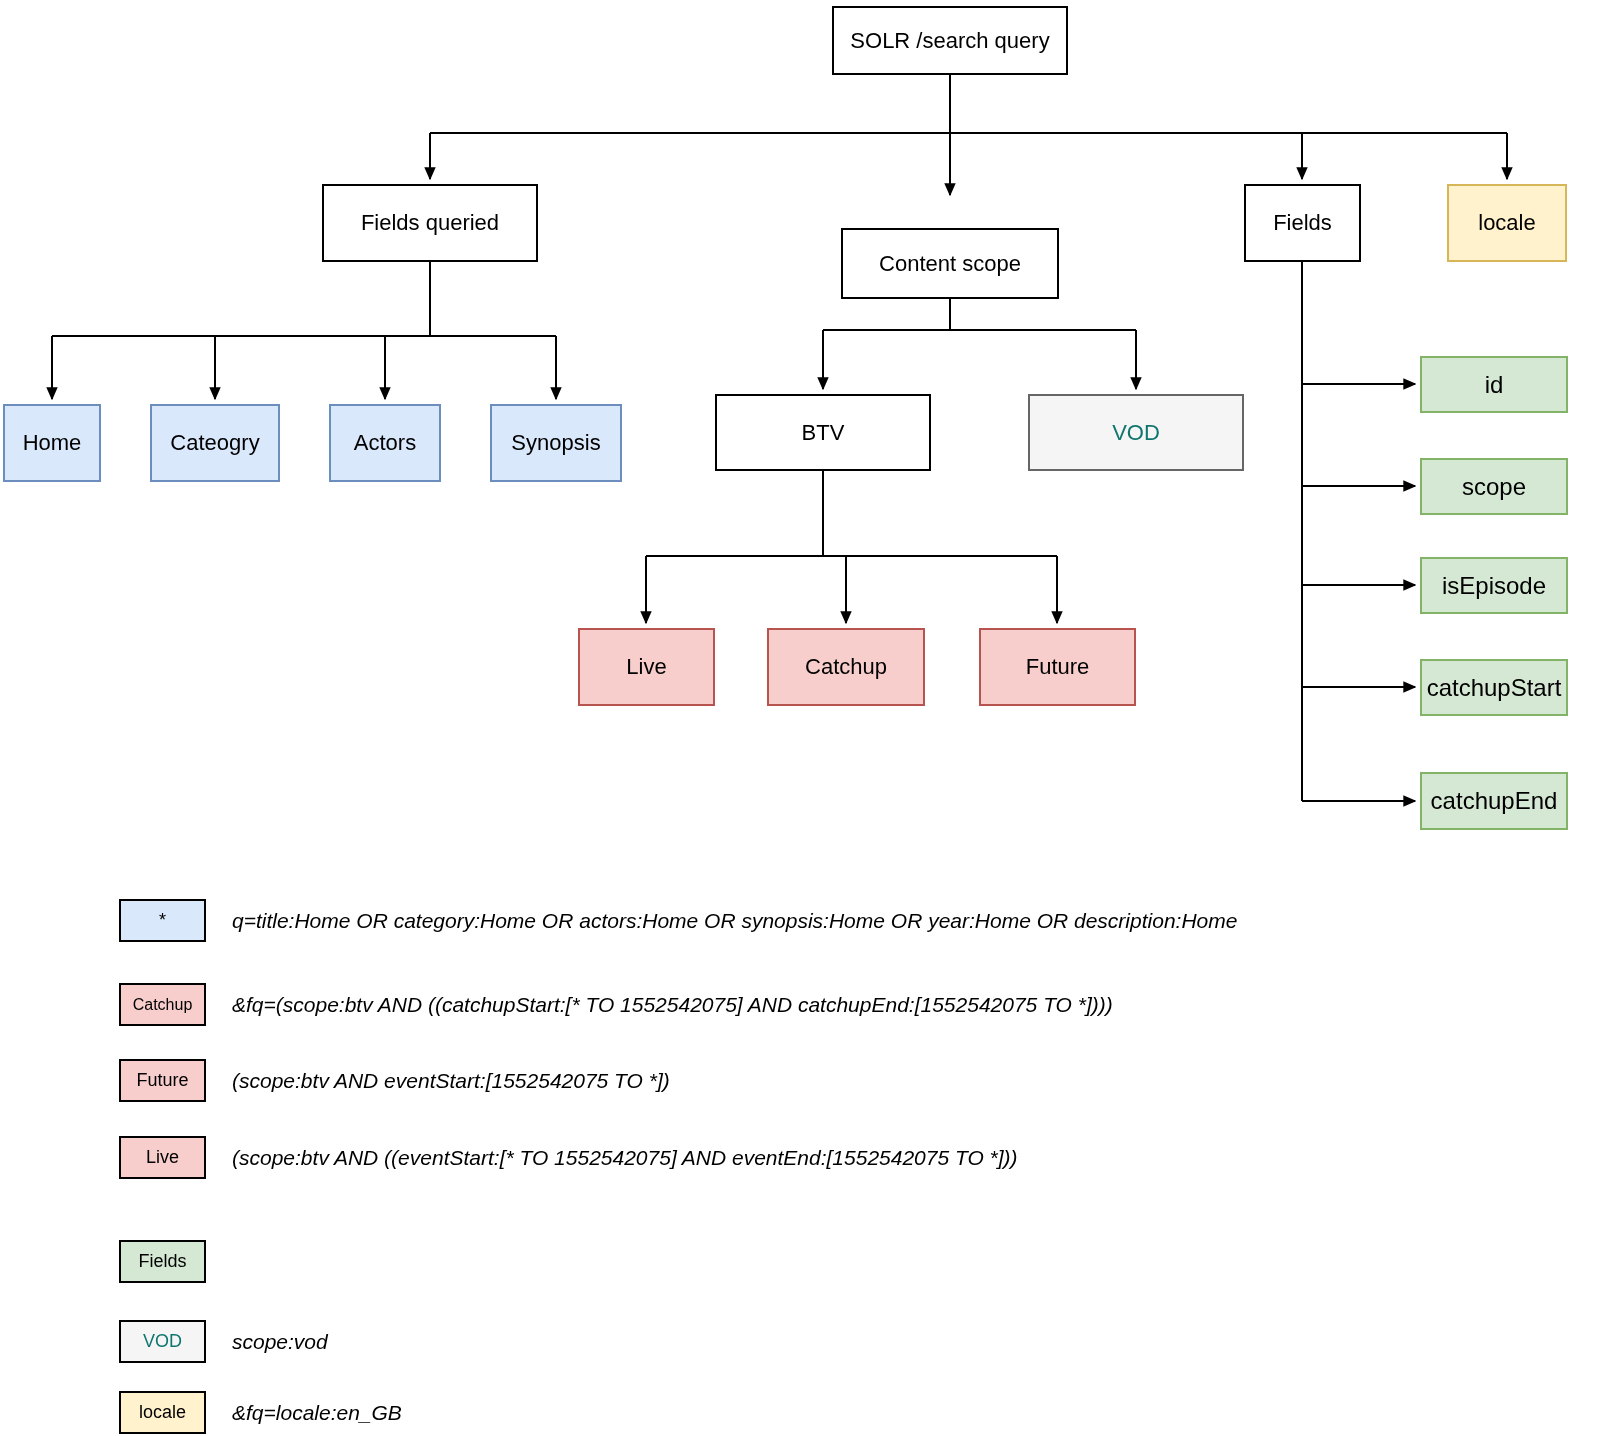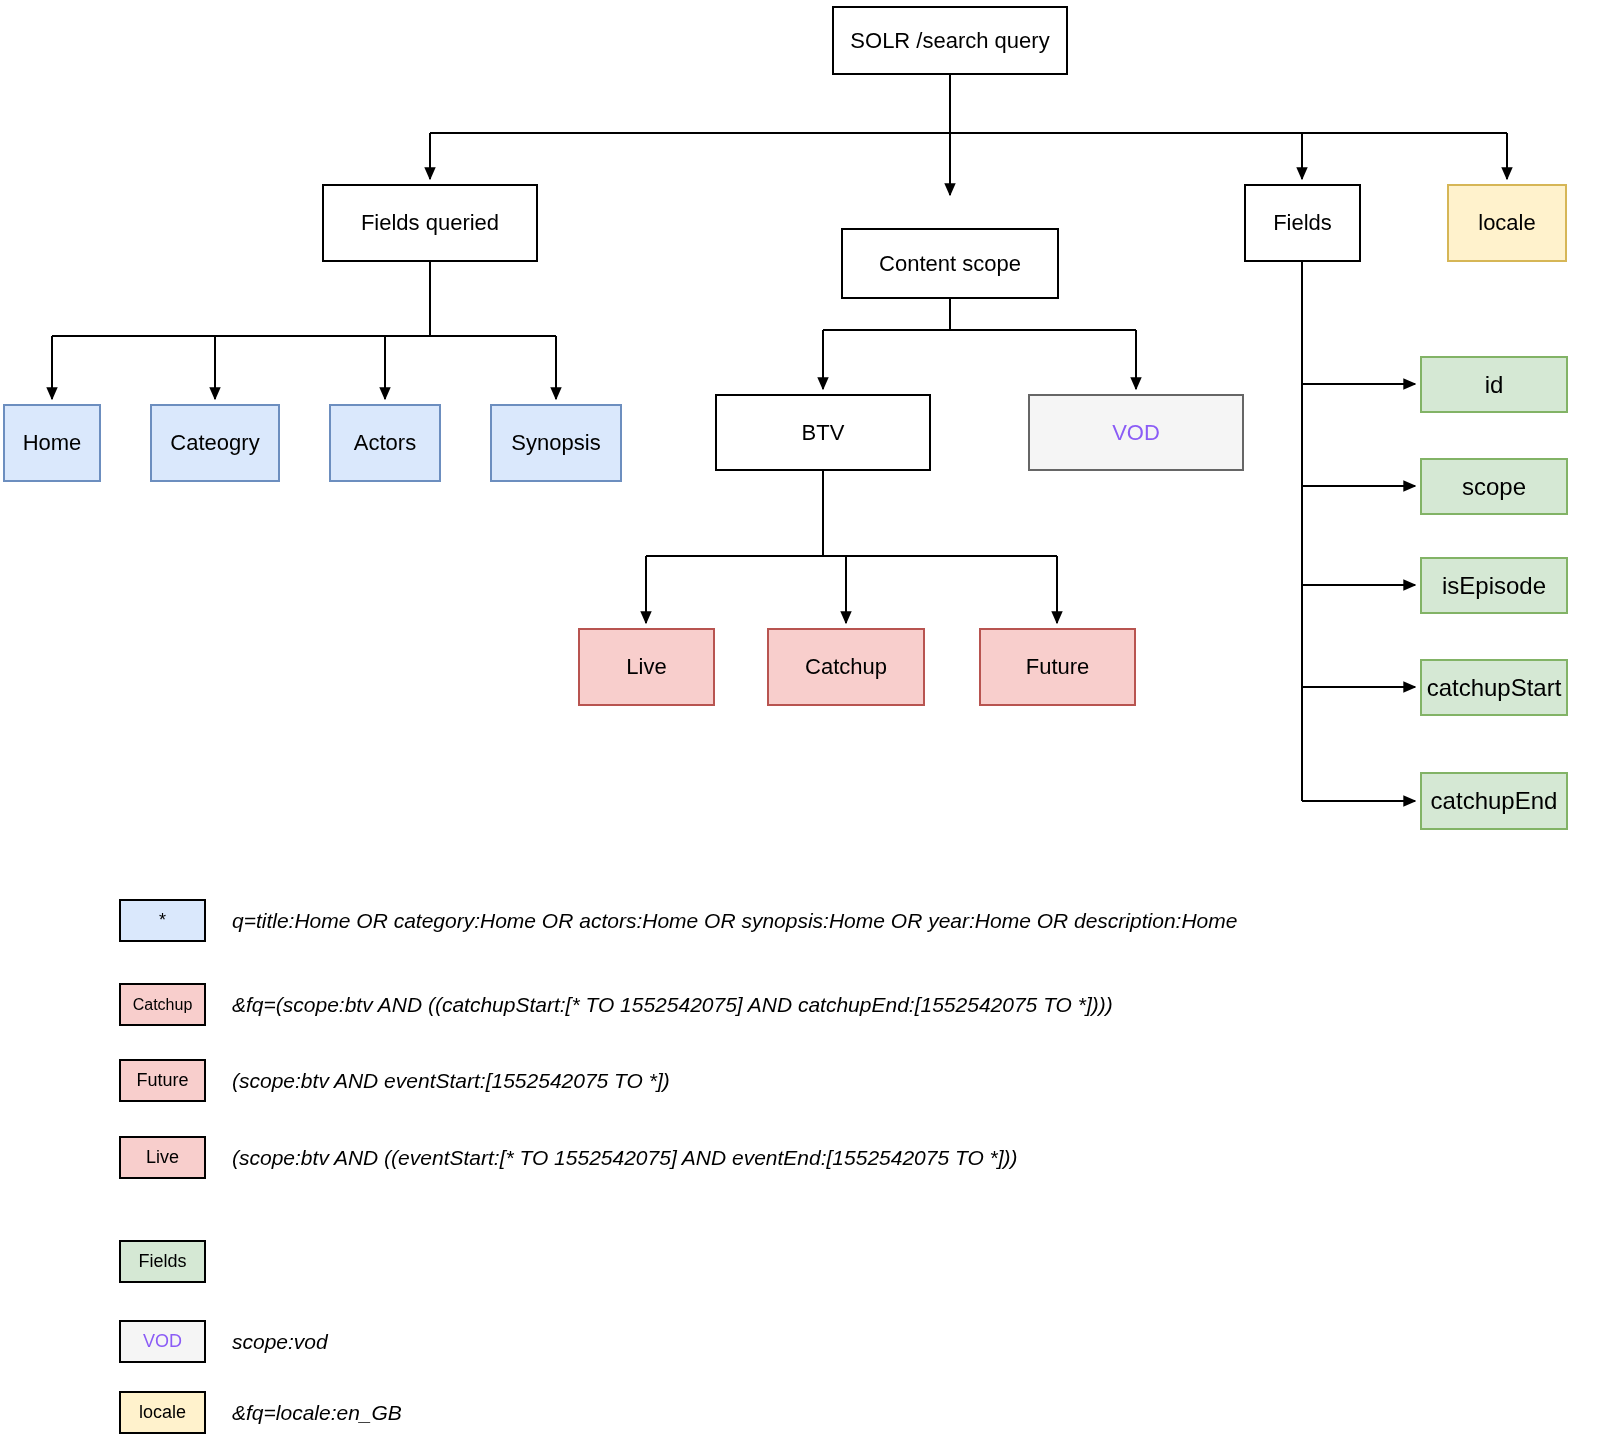--- a/index.html
+++ b/index.html
@@ -24,21 +24,21 @@
     background: #fff;
     font-size: 22px;
     text-align: center;
     white-space: nowrap;
   }
   .c-white  { background: var(--white-fill, #ffffff); border-color: var(--black-stroke, #000000); }
   .c-blue   { background: var(--blue-fill,  #dae8fc); border-color: var(--blue-stroke,  #6c8ebf); border-width: 2px; }
   .c-red    { background: var(--red-fill,   #f8cecc); border-color: var(--red-stroke,   #b85450); }
   .c-green  { background: var(--green-fill, #d5e8d4); border-color: var(--green-stroke, #82b366); }
   .c-yellow { background: var(--yellow-fill,#fff2cc); border-color: var(--yellow-stroke,#d6b656); }
-  .c-gray   { background: var(--gray-fill,  #f5f5f5); border-color: var(--gray-stroke,  #666666); color: #8b5cf6; }
+  .c-gray   { background: var(--gray-fill,  #f5f5f5); border-color: var(--gray-stroke,  #666666); color: #0f766e; }
 
   
   #n-solr          { left: 832px;  top: 6px;   width: 236px; height: 69px; }
   #n-fieldsqueried { left: 322px;  top: 184px; width: 216px; height: 78px; }
   #n-contentscope  { left: 841px;  top: 200px; width: 218px; height: 71px; margin-top: 28px; }
   #n-fields        { left: 1244px; top: 184px; width: 117px; height: 78px; }
   #n-locale        { left: 1447px; top: 184px; width: 120px; height: 78px; }
   #n-title         { left: 3px;    top: 404px; width: 98px;  height: 78px; }
   #n-cateogry      { left: 150px;  top: 404px; width: 130px; height: 78px; }
   #n-actors        { left: 329px;  top: 404px; width: 112px; height: 78px; }

